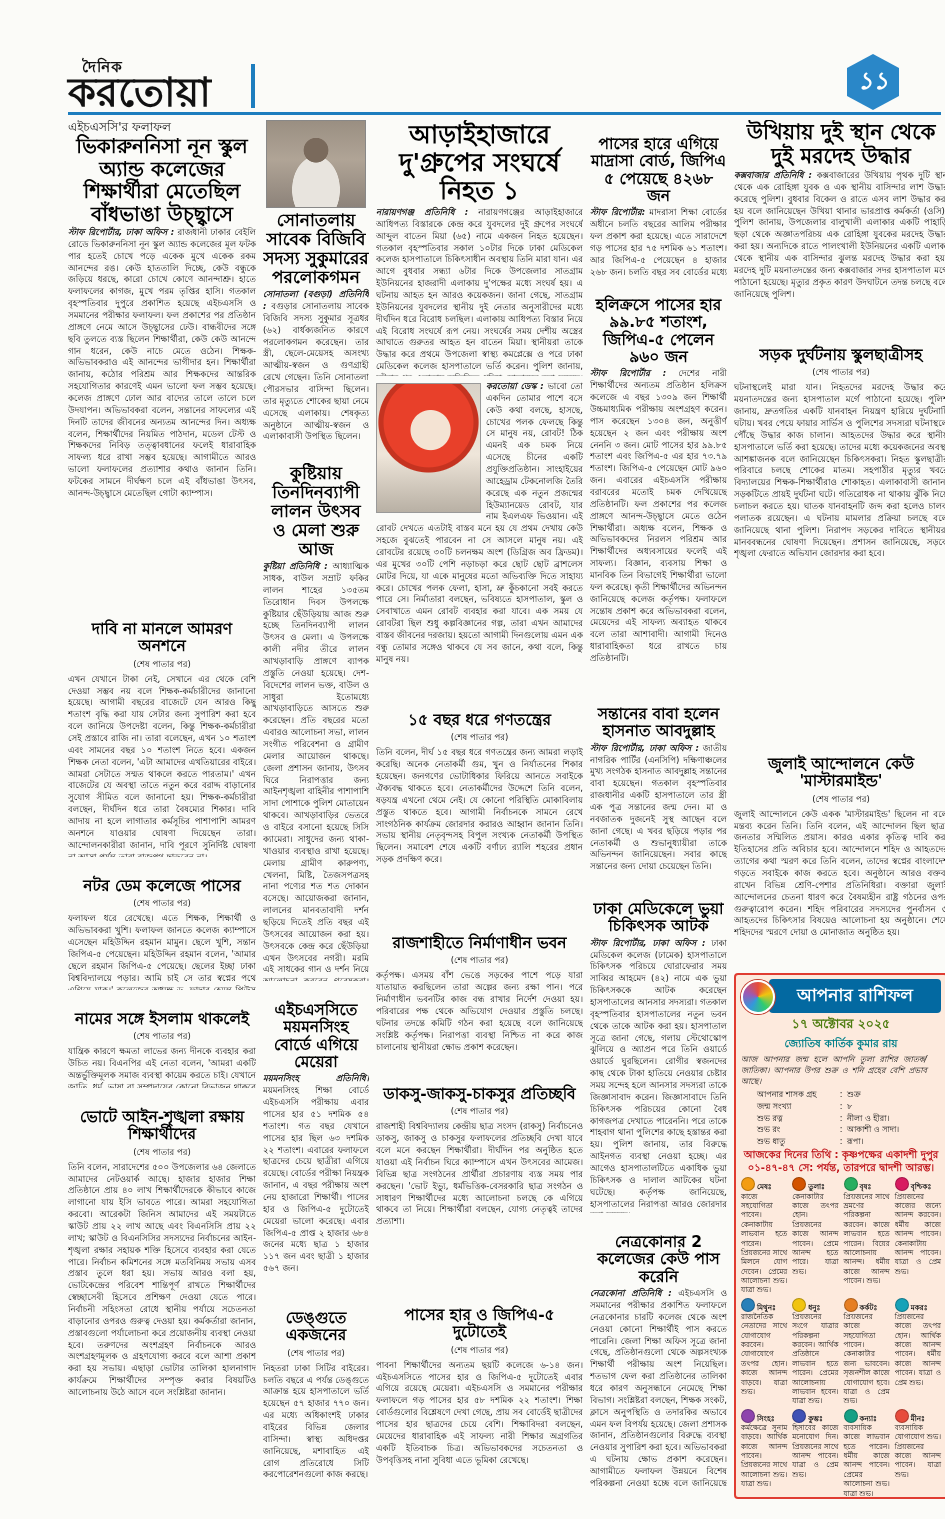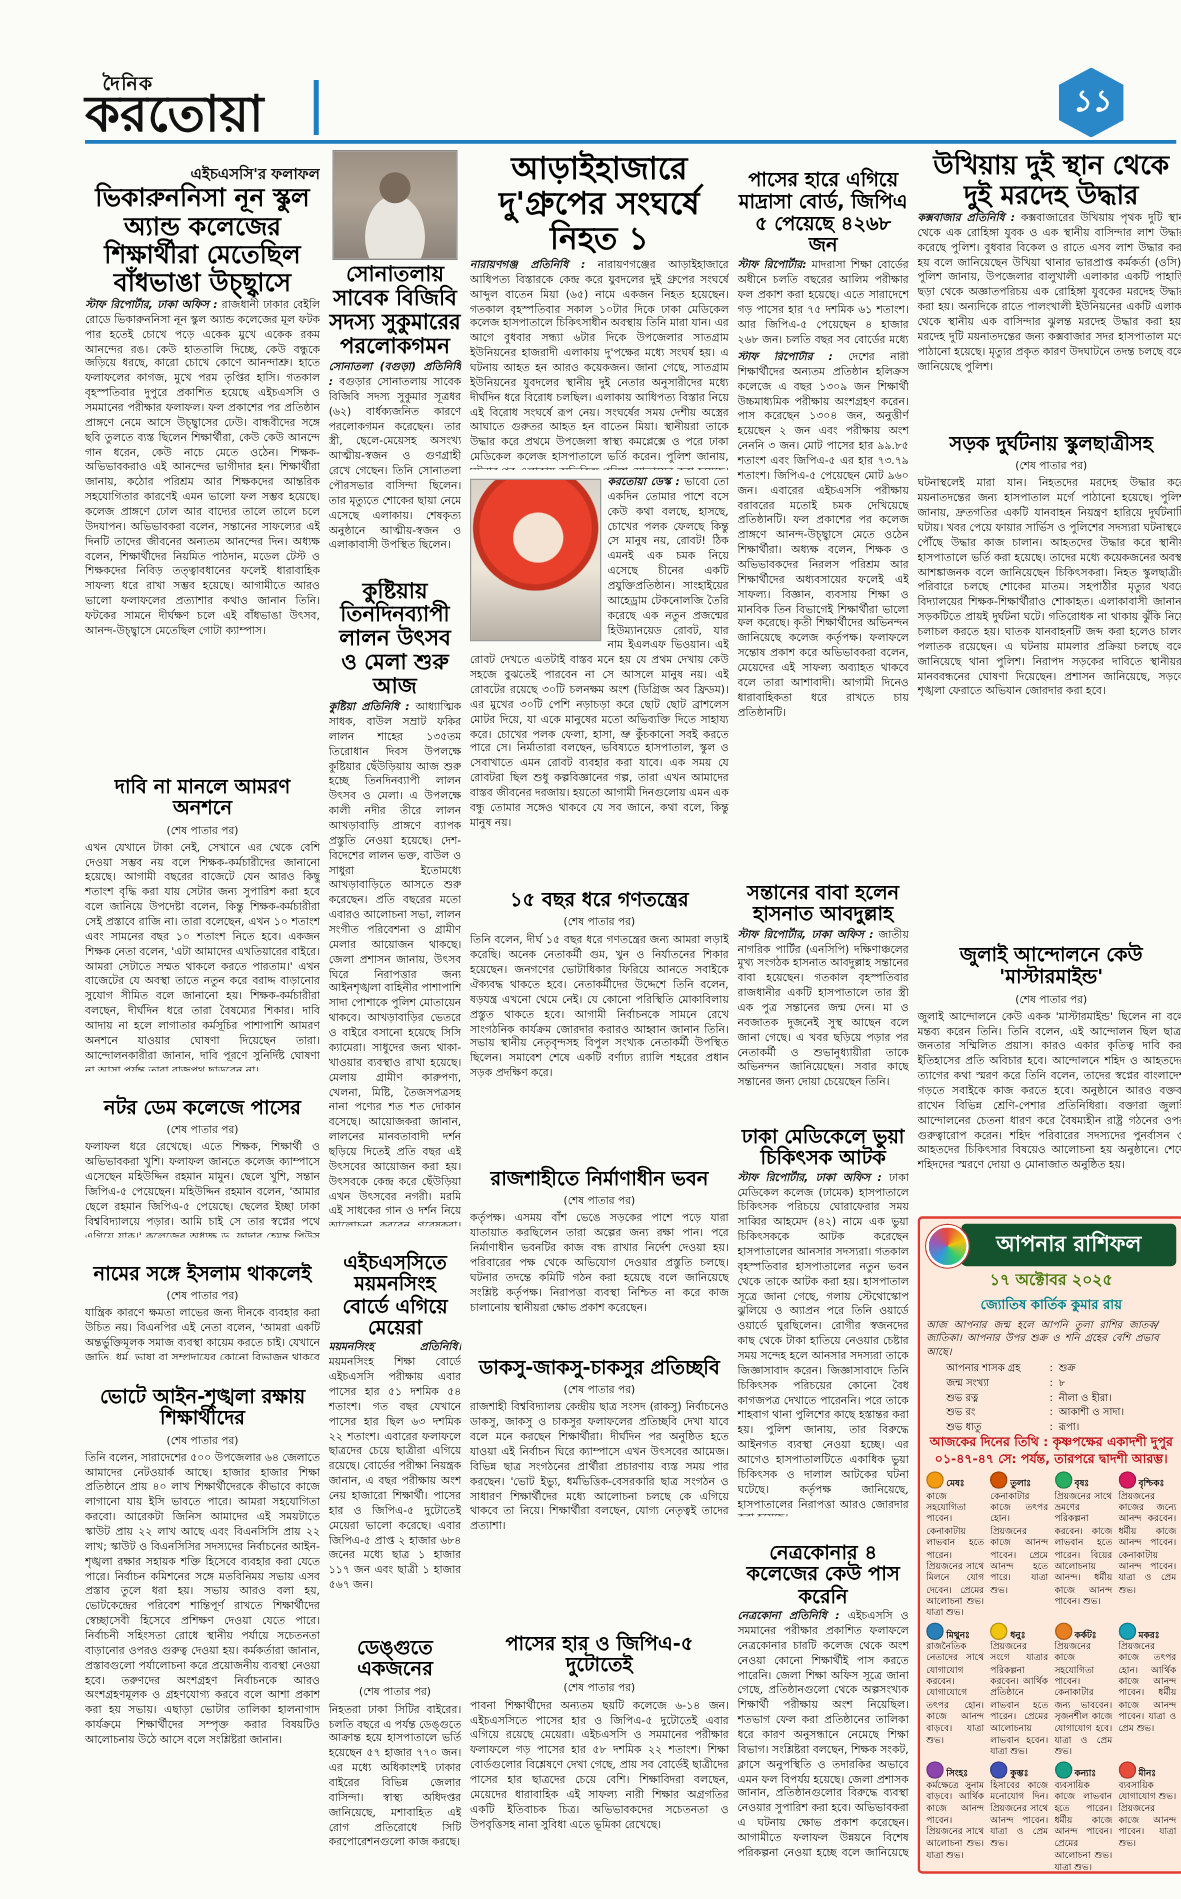--- a/index.html
+++ b/index.html
@@ -37,21 +37,21 @@
   
   .content{
     position:absolute;left:68px;top:120px;right:3px;bottom:2px;
     display:grid;
     grid-template-columns:188px 106px 207px 137px 214px;
     column-gap:7px;
   }
   .col{overflow:hidden;}
 
   .art{overflow:hidden;margin-bottom:5px;}
-  .kicker{font-size:12px;font-weight:bold;text-align:right;line-height:1.2;margin-top:12px;}
+  .kicker{font-size:12px;font-weight:normal;text-align:left;line-height:1.2;}
   .hl{font-weight:bold;text-align:center;line-height:1.12;margin:1px 0 2px 0;color:#000;}
   .h20{font-size:20px;}
   .h26{font-size:25px;}
   .h22{font-size:21px;}
   .h17{font-size:17px;}
   .h16{font-size:15.5px;margin-top:16px;}
   .continued{font-size:8.5px;text-align:center;margin:0 0 2px 0;}
   .body{
     font-size:8.6px;line-height:1.38;text-align:justify;margin:0;
     word-break:break-word;
@@ -78,21 +78,21 @@
 
   
   .rashifal{
     border:2px solid #e03c31;border-radius:4px;
     background:#fdeadd;
     overflow:hidden;
     padding:4px 5px 3px 5px;
     position:relative;
   }
   .rash-banner{
-    margin:0 0 2px 28px;background:#14532d;border-radius:4px;
+    margin:0 0 2px 28px;background:#0369a1;border-radius:4px;
     color:#fff;font-size:17px;font-weight:bold;text-align:center;
     padding:3px 0;
   }
   .rash-logo{
     position:absolute;left:5px;top:5px;width:30px;height:30px;border-radius:50%;
     background:conic-gradient(#e74c3c,#f1c40f,#2ecc71,#3498db,#9b59b6,#e74c3c);
     border:2px solid #fff;box-shadow:0 0 0 1px #c0392b;
   }
   .rash-date{font-size:12.5px;font-weight:bold;text-align:center;color:#4d7c0f;margin:2px 0 0 0;}
   .rash-astro{font-size:10.5px;font-weight:bold;text-align:center;color:#00808a;margin:1px 0 2px 0;}
@@ -208,32 +208,33 @@
         <p class="body"><span>পাবনা শিক্ষার্থীদের অন্যতম ছয়টি কলেজে ৬-১৪ জন। এইচএসসিতে পাসের হার ও জিপিএ-৫ দুটোতেই এবার এগিয়ে রয়েছে মেয়েরা। এইচএসসি ও সমমানের পরীক্ষার ফলাফলে গড় পাসের হার ৫৮ দশমিক ২২ শতাংশ। শিক্ষা বোর্ডগুলোর বিশ্লেষণে দেখা গেছে, প্রায় সব বোর্ডেই ছাত্রীদের পাসের হার ছাত্রদের চেয়ে বেশি। শিক্ষাবিদরা বলছেন, মেয়েদের ধারাবাহিক এই সাফল্য নারী শিক্ষার অগ্রগতির একটি ইতিবাচক চিত্র। অভিভাবকদের সচেতনতা ও উপবৃত্তিসহ নানা সুবিধা এতে ভূমিকা রেখেছে।</span></p>
       </div>
     </div>
 
     <div class="col">
       <div class="art" style="height:156px">
         <h2 class="hl h16">পাসের হারে এগিয়ে মাদ্রাসা বোর্ড, জিপিএ ৫ পেয়েছে ৪২৬৮ জন</h2>
         <p class="body"><b class="byline">স্টাফ রিপোর্টার:</b> <span>মাদরাসা শিক্ষা বোর্ডের অধীনে চলতি বছরের আলিম পরীক্ষার ফল প্রকাশ করা হয়েছে। এতে সারাদেশে গড় পাসের হার ৭৫ দশমিক ৬১ শতাংশ। আর জিপিএ-৫ পেয়েছেন ৪ হাজার ২৬৮ জন। চলতি বছর সব বোর্ডের মধ্যে পাসের হারে এগিয়ে রয়েছে মাদ্রাসা বোর্ড। গতকাল বৃহস্পতিবার ফল প্রকাশ করা হয়।</span></p>
       </div>
       <div class="art" style="height:404px">
+        <h2 class="hl h16">হলিক্রসে পাসের হার ৯৯.৮৫ শতাংশ, জিপিএ-৫ পেলেন ৯৬০ জন</h2>
         <p class="body"><b class="byline">স্টাফ রিপোর্টার :</b> <span>দেশের নারী শিক্ষার্থীদের অন্যতম প্রতিষ্ঠান হলিক্রস কলেজে এ বছর ১৩০৯ জন শিক্ষার্থী উচ্চমাধ্যমিক পরীক্ষায় অংশগ্রহণ করেন। পাস করেছেন ১৩০৪ জন, অনুত্তীর্ণ হয়েছেন ২ জন এবং পরীক্ষায় অংশ নেননি ৩ জন। মোট পাসের হার ৯৯.৮৫ শতাংশ এবং জিপিএ-৫ এর হার ৭৩.৭৯ শতাংশ। জিপিএ-৫ পেয়েছেন মোট ৯৬০ জন। এবারের এইচএসসি পরীক্ষায় বরাবরের মতোই চমক দেখিয়েছে প্রতিষ্ঠানটি। ফল প্রকাশের পর কলেজ প্রাঙ্গণে আনন্দ-উচ্ছ্বাসে মেতে ওঠেন শিক্ষার্থীরা। অধ্যক্ষ বলেন, শিক্ষক ও অভিভাবকদের নিরলস পরিশ্রম আর শিক্ষার্থীদের অধ্যবসায়ের ফলেই এই সাফল্য। বিজ্ঞান, ব্যবসায় শিক্ষা ও মানবিক তিন বিভাগেই শিক্ষার্থীরা ভালো ফল করেছে। কৃতী শিক্ষার্থীদের অভিনন্দন জানিয়েছে কলেজ কর্তৃপক্ষ। ফলাফলে সন্তোষ প্রকাশ করে অভিভাবকরা বলেন, মেয়েদের এই সাফল্য অব্যাহত থাকবে বলে তারা আশাবাদী। আগামী দিনেও ধারাবাহিকতা ধরে রাখতে চায় প্রতিষ্ঠানটি।</span></p>
       </div>
       <div class="art" style="height:190px">
         <h2 class="hl h16">সন্তানের বাবা হলেন হাসনাত আবদুল্লাহ</h2>
         <p class="body"><b class="byline">স্টাফ রিপোর্টার, ঢাকা অফিস :</b> <span>জাতীয় নাগরিক পার্টির (এনসিপি) দক্ষিণাঞ্চলের মুখ্য সংগঠক হাসনাত আবদুল্লাহ সন্তানের বাবা হয়েছেন। গতকাল বৃহস্পতিবার রাজধানীর একটি হাসপাতালে তার স্ত্রী এক পুত্র সন্তানের জন্ম দেন। মা ও নবজাতক দুজনেই সুস্থ আছেন বলে জানা গেছে। এ খবর ছড়িয়ে পড়ার পর নেতাকর্মী ও শুভানুধ্যায়ীরা তাকে অভিনন্দন জানিয়েছেন। সবার কাছে সন্তানের জন্য দোয়া চেয়েছেন তিনি।</span></p>
       </div>
       <div class="art" style="height:328px">
         <h2 class="hl h16">ঢাকা মেডিকেলে ভুয়া চিকিৎসক আটক</h2>
         <p class="body"><b class="byline">স্টাফ রিপোর্টার, ঢাকা অফিস :</b> <span>ঢাকা মেডিকেল কলেজ (ঢামেক) হাসপাতালে চিকিৎসক পরিচয়ে ঘোরাফেরার সময় সাব্বির আহমেদ (৪২) নামে এক ভুয়া চিকিৎসককে আটক করেছেন হাসপাতালের আনসার সদস্যরা। গতকাল বৃহস্পতিবার হাসপাতালের নতুন ভবন থেকে তাকে আটক করা হয়। হাসপাতাল সূত্রে জানা গেছে, গলায় স্টেথোস্কোপ ঝুলিয়ে ও অ্যাপ্রন পরে তিনি ওয়ার্ডে ওয়ার্ডে ঘুরছিলেন। রোগীর স্বজনদের কাছ থেকে টাকা হাতিয়ে নেওয়ার চেষ্টার সময় সন্দেহ হলে আনসার সদস্যরা তাকে জিজ্ঞাসাবাদ করেন। জিজ্ঞাসাবাদে তিনি চিকিৎসক পরিচয়ের কোনো বৈধ কাগজপত্র দেখাতে পারেননি। পরে তাকে শাহবাগ থানা পুলিশের কাছে হস্তান্তর করা হয়। পুলিশ জানায়, তার বিরুদ্ধে আইনগত ব্যবস্থা নেওয়া হচ্ছে। এর আগেও হাসপাতালটিতে একাধিক ভুয়া চিকিৎসক ও দালাল আটকের ঘটনা ঘটেছে। কর্তৃপক্ষ জানিয়েছে, হাসপাতালের নিরাপত্তা আরও জোরদার করা হয়েছে।</span></p>
       </div>
       <div class="art" style="height:268px">
-        <h2 class="hl h16">নেত্রকোনার ৪ কলেজের কেউ পাস করেনি</h2>
+        <h2 class="hl h16">নেত্রকোনার 2 কলেজের কেউ পাস করেনি</h2>
         <p class="body"><b class="byline">নেত্রকোনা প্রতিনিধি :</b> <span>এইচএসসি ও সমমানের পরীক্ষার প্রকাশিত ফলাফলে নেত্রকোনার চারটি কলেজ থেকে অংশ নেওয়া কোনো শিক্ষার্থীই পাস করতে পারেনি। জেলা শিক্ষা অফিস সূত্রে জানা গেছে, প্রতিষ্ঠানগুলো থেকে অল্পসংখ্যক শিক্ষার্থী পরীক্ষায় অংশ নিয়েছিল। শতভাগ ফেল করা প্রতিষ্ঠানের তালিকা ধরে কারণ অনুসন্ধানে নেমেছে শিক্ষা বিভাগ। সংশ্লিষ্টরা বলছেন, শিক্ষক সংকট, ক্লাসে অনুপস্থিতি ও তদারকির অভাবে এমন ফল বিপর্যয় হয়েছে। জেলা প্রশাসক জানান, প্রতিষ্ঠানগুলোর বিরুদ্ধে ব্যবস্থা নেওয়ার সুপারিশ করা হবে। অভিভাবকরা এ ঘটনায় ক্ষোভ প্রকাশ করেছেন। আগামীতে ফলাফল উন্নয়নে বিশেষ পরিকল্পনা নেওয়া হচ্ছে বলে জানিয়েছে কর্তৃপক্ষ।</span></p>
       </div>
     </div>
 
     <div class="col">
       <div class="art" style="height:206px">
         <h2 class="hl h22">উখিয়ায় দুই স্থান থেকে দুই মরদেহ উদ্ধার</h2>
         <p class="body"><b class="byline">কক্সবাজার প্রতিনিধি :</b> <span>কক্সবাজারের উখিয়ায় পৃথক দুটি স্থান থেকে এক রোহিঙ্গা যুবক ও এক স্থানীয় বাসিন্দার লাশ উদ্ধার করেছে পুলিশ। বুধবার বিকেল ও রাতে এসব লাশ উদ্ধার করা হয় বলে জানিয়েছেন উখিয়া থানার ভারপ্রাপ্ত কর্মকর্তা (ওসি)। পুলিশ জানায়, উপজেলার বালুখালী এলাকার একটি পাহাড়ি ছড়া থেকে অজ্ঞাতপরিচয় এক রোহিঙ্গা যুবকের মরদেহ উদ্ধার করা হয়। অন্যদিকে রাতে পালংখালী ইউনিয়নের একটি এলাকা থেকে স্থানীয় এক বাসিন্দার ঝুলন্ত মরদেহ উদ্ধার করা হয়। মরদেহ দুটি ময়নাতদন্তের জন্য কক্সবাজার সদর হাসপাতাল মর্গে পাঠানো হয়েছে। মৃত্যুর প্রকৃত কারণ উদঘাটনে তদন্ত চলছে বলে জানিয়েছে পুলিশ।</span></p>
       </div>
       <div class="art" style="height:404px">

